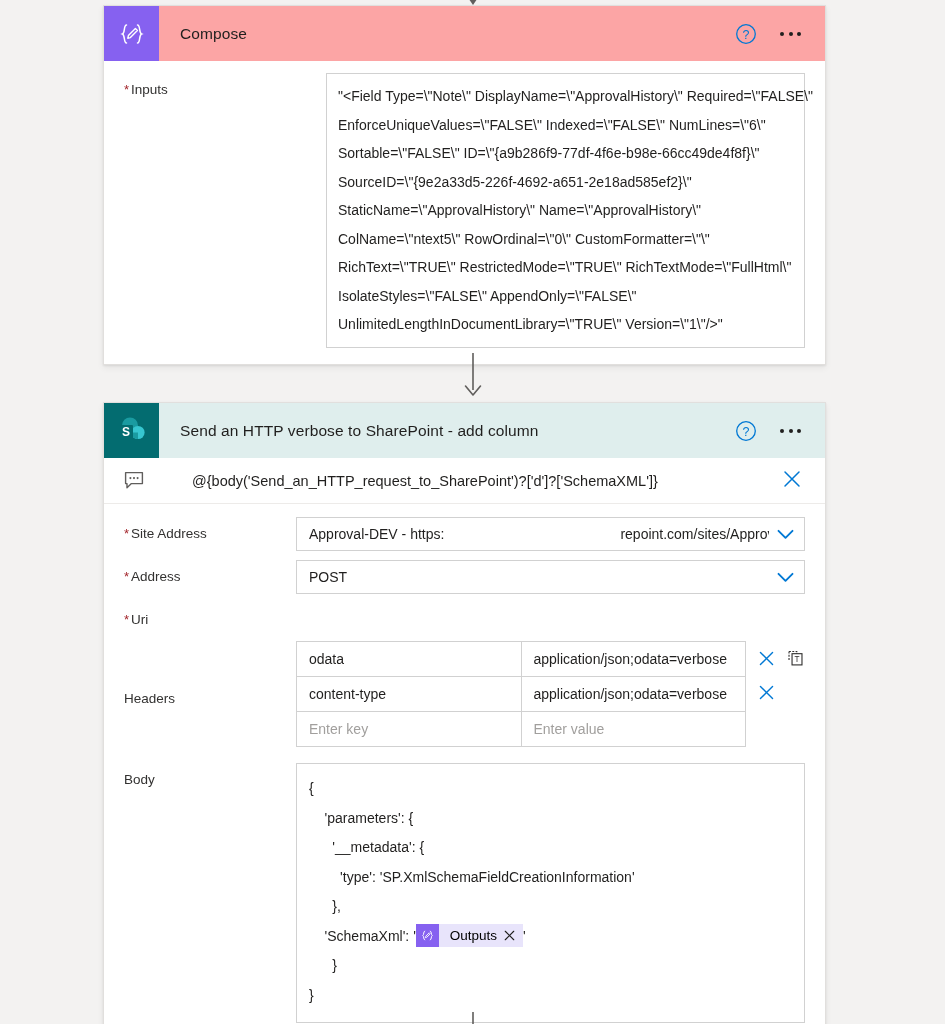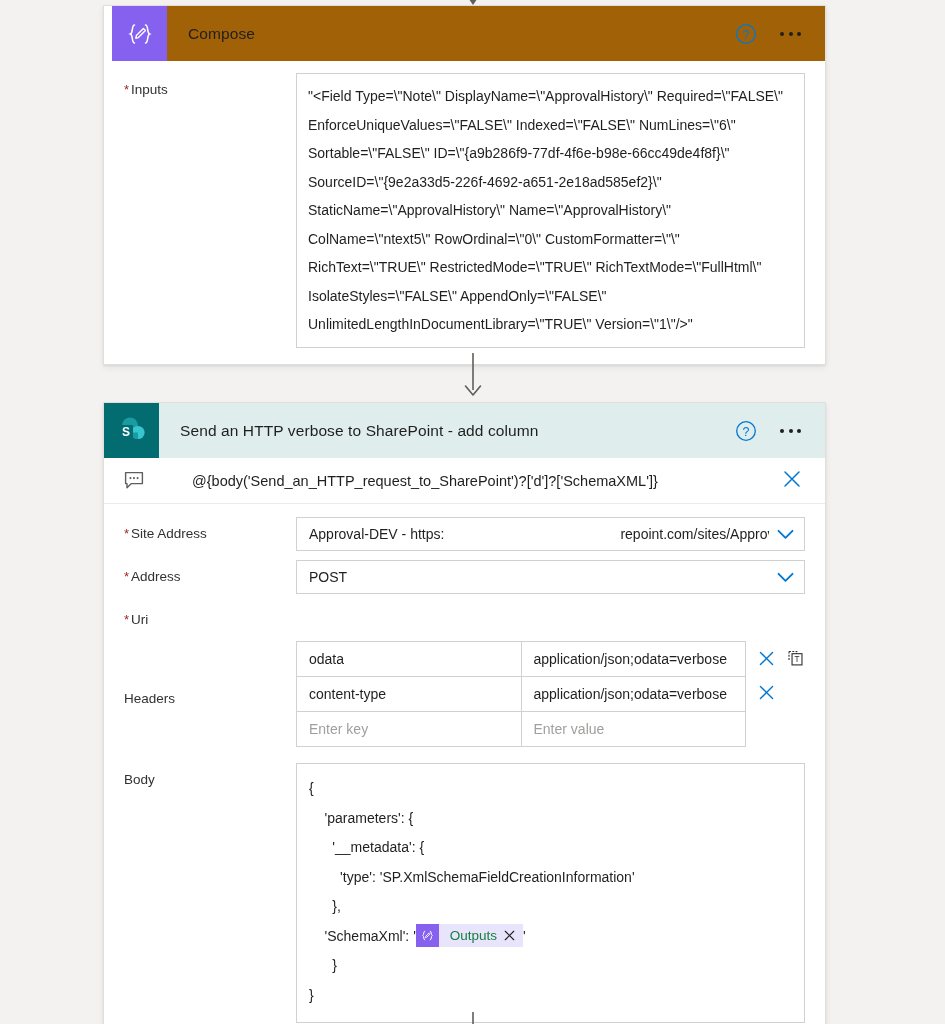--- a/index.html
+++ b/index.html
@@ -34,21 +34,21 @@
     background: #ffffff;
     border: 1px solid #e1dfdd;
     box-shadow: 0 0.6px 1.8px rgba(0,0,0,0.08), 0 3px 7px rgba(0,0,0,0.06);
   }
   .card-header {
     display: flex;
     align-items: center;
     height: 55px;
     position: relative;
   }
-  .card-header.compose { background: #a16207; margin-left: 8px; }
+  .card-header.compose { background: #fca5a5; }
   .card-header.sharepoint { background: #dfeeed; }
 
   .card-icon {
     width: 55px; height: 55px;
     flex: 0 0 55px;
     display: flex; align-items: center; justify-content: center;
   }
   .card-icon.compose { background: #8661f0; }
   .card-icon.sharepoint { background: #036c70; }
 
@@ -192,21 +192,21 @@
     top: -1px;
   }
   .token-ico {
     width: 23px; height: 23px;
     background: #8661f0;
     display: flex; align-items: center; justify-content: center;
     flex: 0 0 23px;
   }
   .token-label {
     font-size: 13.5px;
-    color: #15803d;
+    color: #000000;
     padding: 0 7px 0 11px;
     white-space: nowrap;
   }
   .token-x { padding-right: 8px; display: flex; align-items: center; }
 
   .bottom-stub {
     position: absolute;
     left: 0; right: 0;
     display: flex; justify-content: center;
   }
@@ -239,21 +239,21 @@
         </svg>
         <span class="ellipsis">
             <i></i>
             <i></i>
             <i></i>
           </span>
       </div>
     </div>
 
     <div class="card-body">
-      <div class="field-row" style="padding-top:12px;padding-bottom:16px;">
+      <div class="field-row" style="padding-top:12px;padding-bottom:16px;gap:30px;">
         <div class="field-label">
           <span class="req-star">*</span><span>Inputs</span>
         </div>
         <div class="field-control">
           <div class="textbox">
             <div class="code-line">"&lt;Field Type=\"Note\" DisplayName=\"ApprovalHistory\" Required=\"FALSE\"</div>
             <div class="code-line">EnforceUniqueValues=\"FALSE\" Indexed=\"FALSE\" NumLines=\"6\"</div>
             <div class="code-line">Sortable=\"FALSE\" ID=\"{a9b286f9-77df-4f6e-b98e-66cc49de4f8f}\"</div>
             <div class="code-line">SourceID=\"{9e2a33d5-226f-4692-a651-2e18ad585ef2}\"</div>
             <div class="code-line">StaticName=\"ApprovalHistory\" Name=\"ApprovalHistory\"</div>

